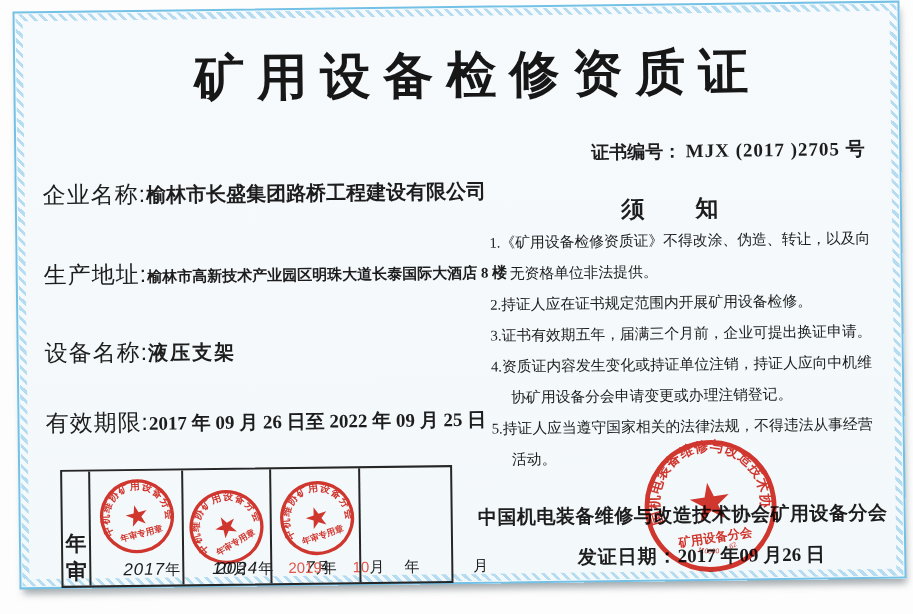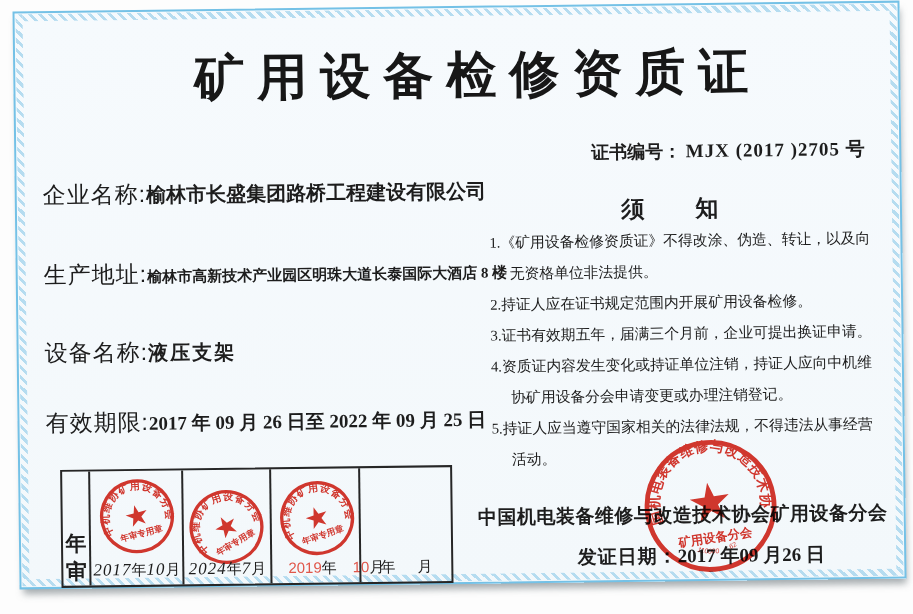--- a/index.html
+++ b/index.html
@@ -57,21 +57,21 @@
     border-left:none; display:flex; align-items:center; justify-content:center;
   }
   .ar-label {
     writing-mode:vertical-rl; text-orientation:upright;
     font-size:21px; font-weight:700; letter-spacing:26px; margin-top:26px;
   }
   .dateline {
     position:absolute; bottom:5px; left:0; right:0; text-align:center;
     white-space:nowrap; font-size:15px;
   }
-  .hw { font-family:Liberation Serif, serif; font-style:italic; font-size:17px; letter-spacing:1px; }
+  .hw { font-family:Liberation Sans, sans-serif; font-style:italic; font-size:17px; letter-spacing:1px;padding-left:32px; }
   .rd { color:#e0564a; font-style:normal; font-family:"Liberation Sans", sans-serif; font-size:15px;margin-left:16px; }
   .c4 .unit { margin:0 11px; }
 
   .assoc {
     position:absolute; top:497px; left:440px; width:444px; text-align:center;
     font-size:19px; font-weight:600; white-space:nowrap; letter-spacing:0.5px;
   }
   .issue { position:absolute; top:538px; left:470px; width:420px; text-align:center; white-space:nowrap; }
   .issue .ilabel { font-size:19px; font-weight:bold; letter-spacing:1px; }
   .issue .ivalue { font-family:"Liberation Serif", serif; font-weight:bold; font-size:19px; }

